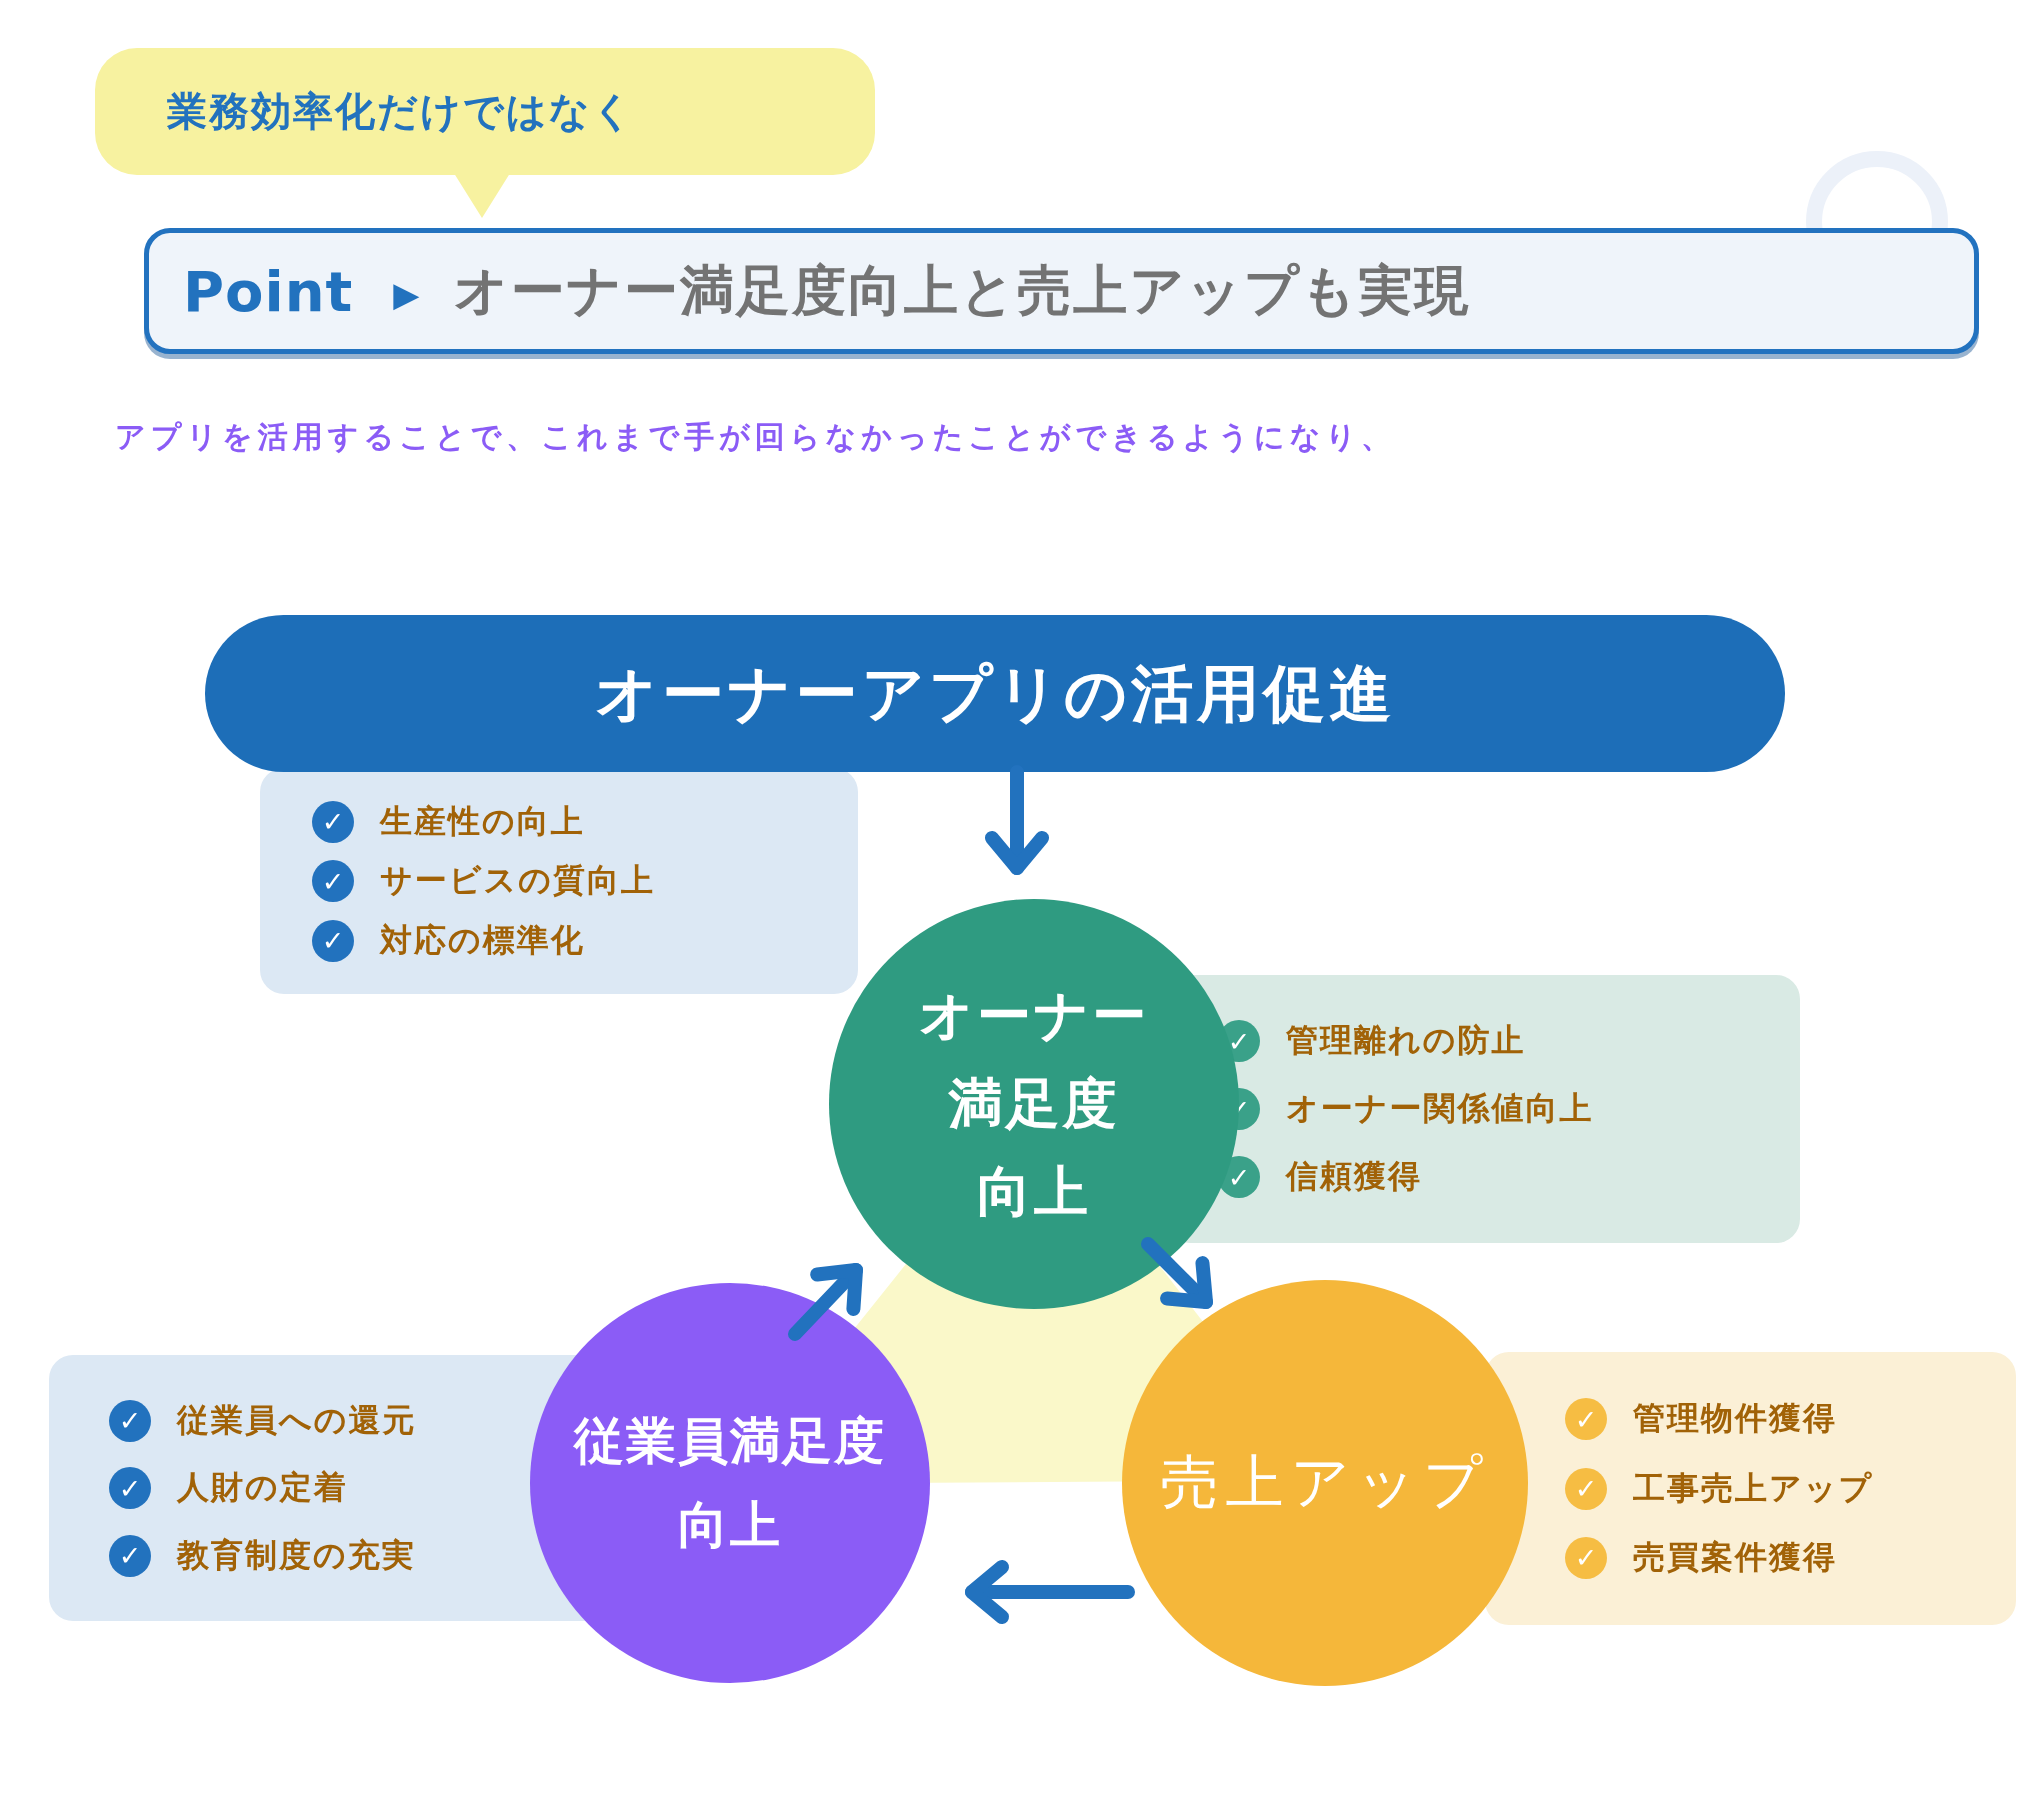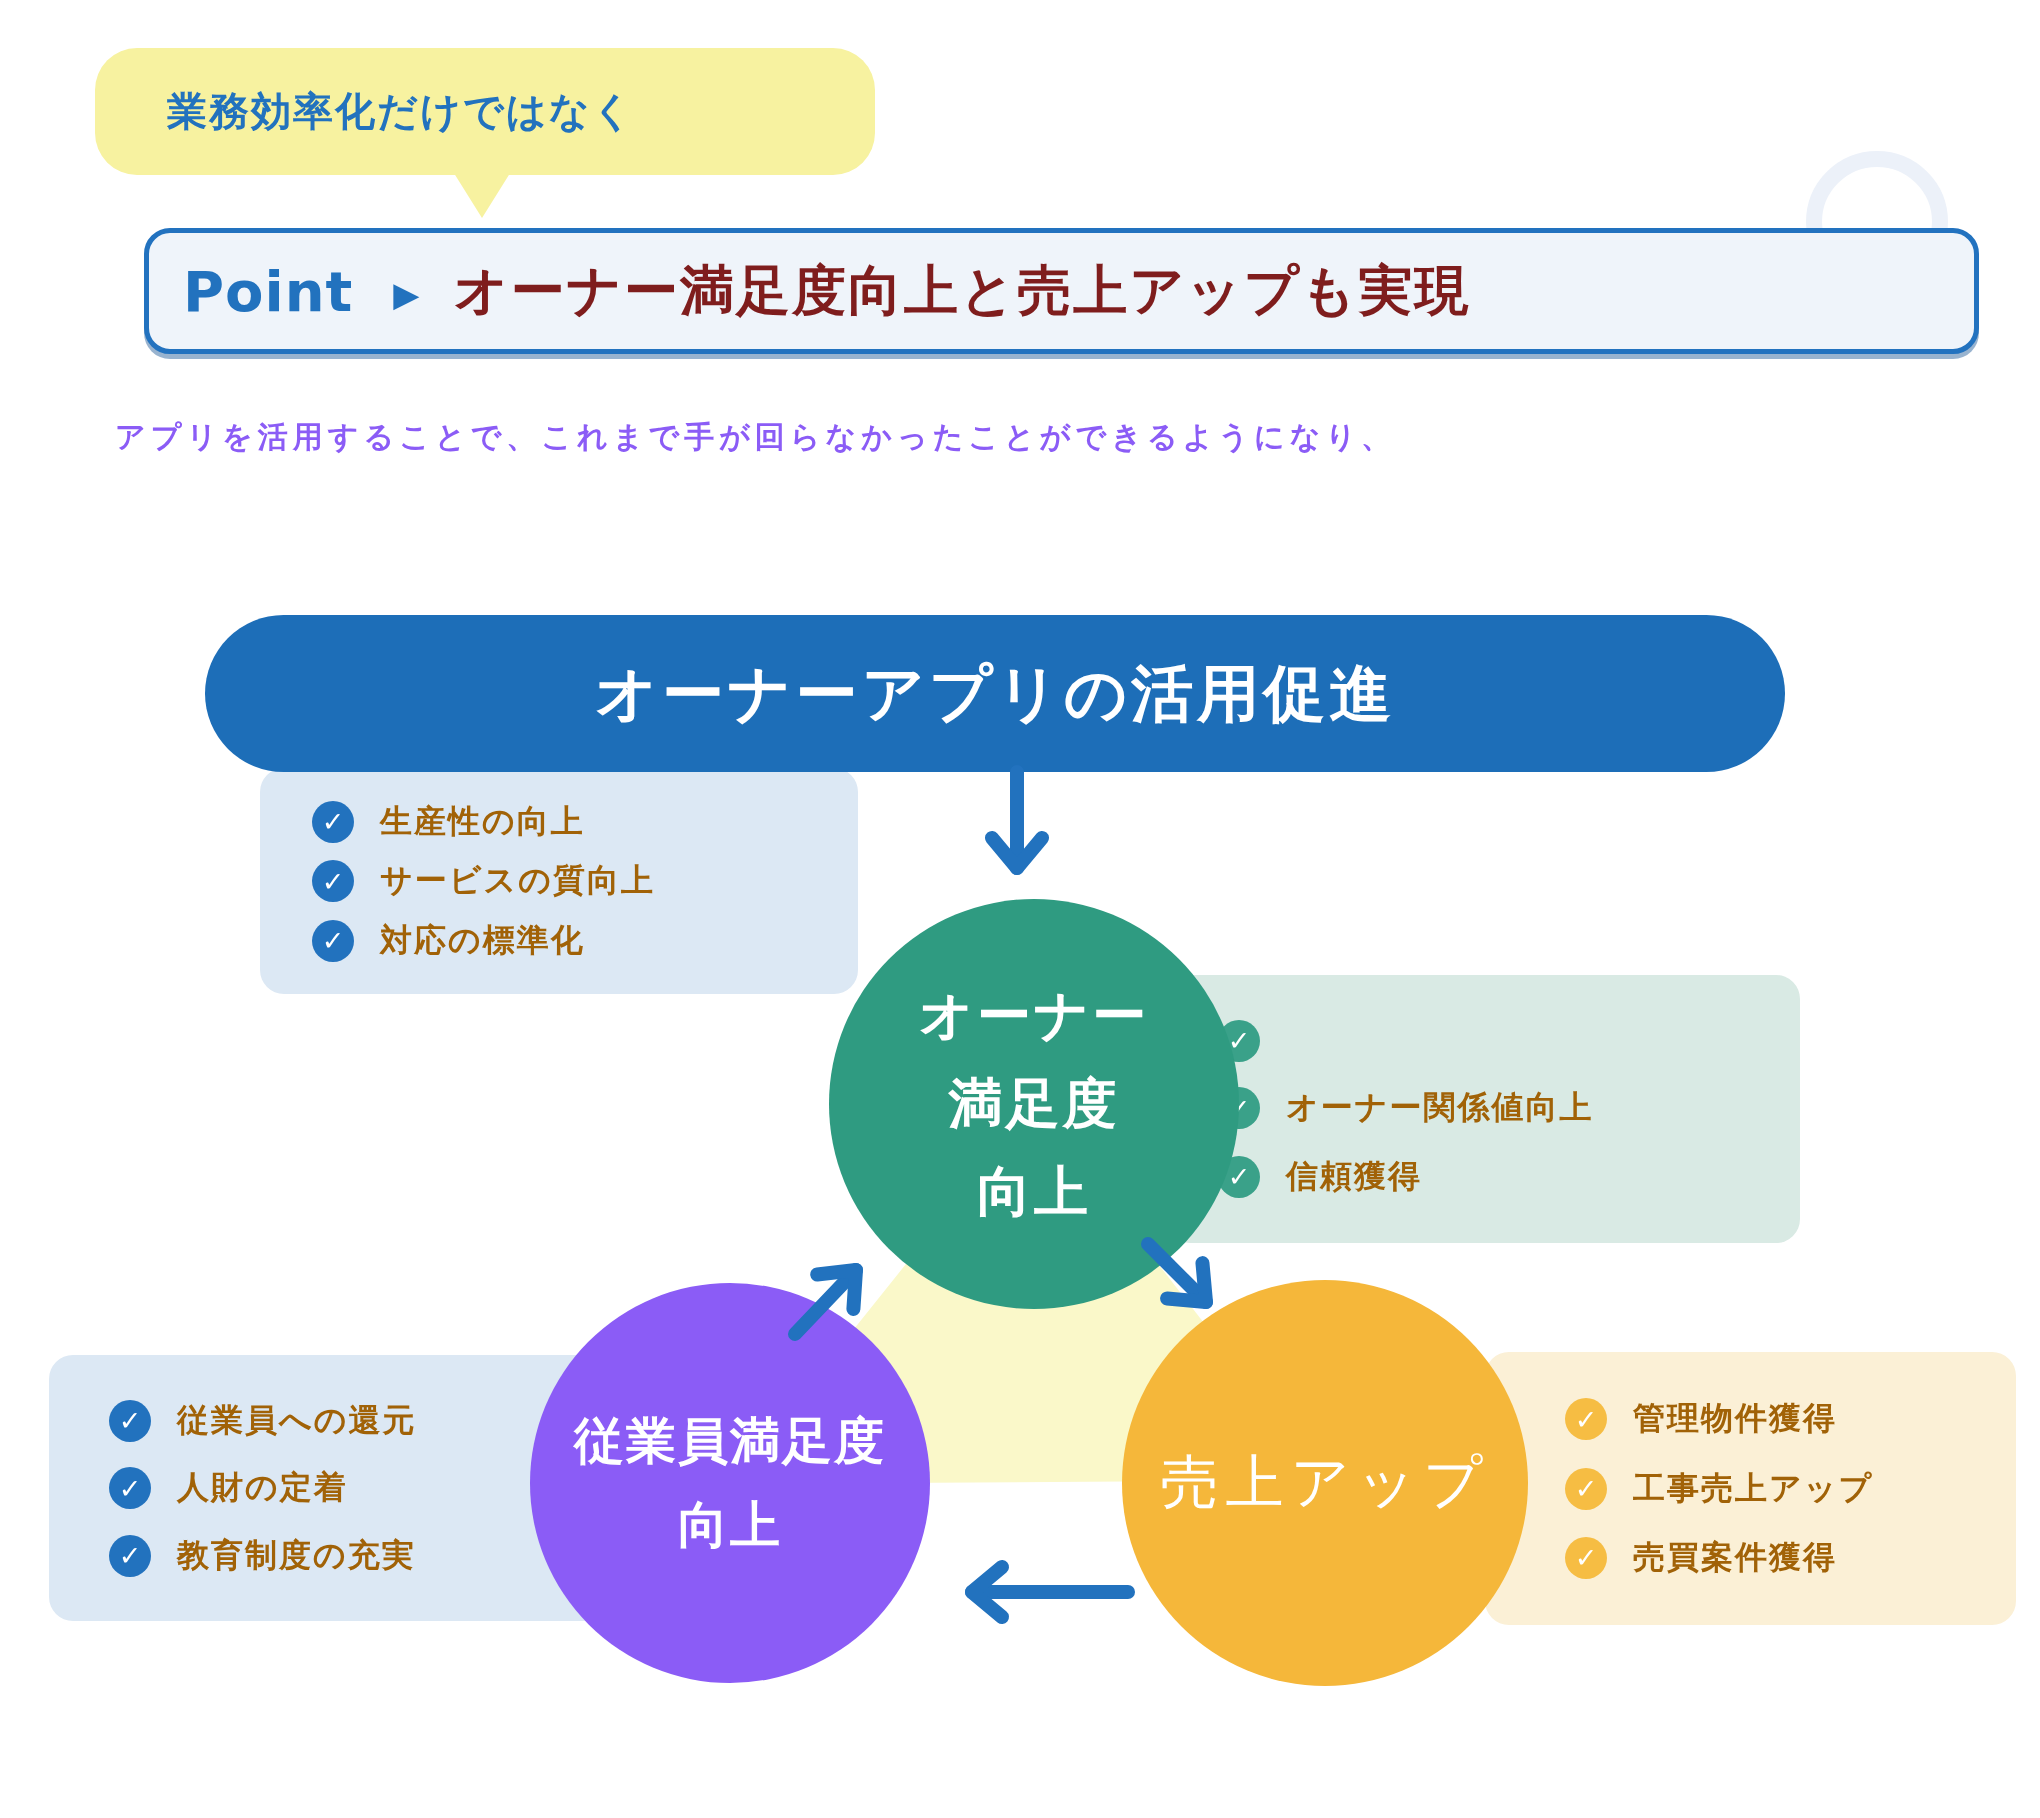--- a/index.html
+++ b/index.html
@@ -11,21 +11,21 @@
 
   
   .bubble{position:absolute;left:95px;top:48px;width:780px;height:127px;background:#F7F2A0;border-radius:42px;display:flex;align-items:center;padding-left:72px;z-index:1;}
   .bubble-text{font-size:40px;font-weight:bold;color:#2272BE;letter-spacing:2px;}
   .bubble-tail{position:absolute;left:452px;top:170px;width:0;height:0;border-left:30px solid transparent;border-right:30px solid transparent;border-top:48px solid #F7F2A0;z-index:1;}
 
   
   .point-box{position:absolute;left:100px;top:228px;width:1835px;height:126px;background:#EFF4FA;border:5px solid #2272BF;border-radius:26px;box-shadow:0 5px 0 rgba(27,86,148,0.45);display:flex;align-items:center;padding-left:34px;z-index:2;margin-left:44px;}
   .point-label{font-size:56px;font-weight:bold;color:#2272BE;letter-spacing:1px;}
   .point-arrow{font-size:34px;color:#2272BE;margin:0 34px 0 40px;padding-top:6px;}
-  .point-text{font-size:54px;font-weight:bold;color:#7f1d1d;letter-spacing:2px;}
+  .point-text{font-size:54px;font-weight:bold;color:#737373;letter-spacing:2px;}
 
   
   .intro{position:absolute;left:115px;top:398px;z-index:1;}
   .intro div{font-size:30px;font-weight:600;color:#8b5cf6;line-height:78px;letter-spacing:5px;}
 
   
   .banner{position:absolute;left:205px;top:615px;width:1580px;height:157px;background:#1D6EB8;border-radius:80px;display:flex;align-items:center;justify-content:center;z-index:2;}
   .banner-text{font-size:62px;font-weight:bold;color:#ffffff;letter-spacing:4px;}
 
   
@@ -98,20 +98,21 @@
     </div>
     <div class="item">
       <span class="check check--blue">✓</span>
       <span class="item-label">対応の標準化</span>
     </div>
   </div>
 
   <div class="list-box bg-green box-owner">
     <div class="item">
       <span class="check check--teal">✓</span>
+      <span class="item-label">管理離れの防止</span>
     </div>
     <div class="item">
       <span class="check check--teal">✓</span>
       <span class="item-label">オーナー関係値向上</span>
     </div>
     <div class="item">
       <span class="check check--teal">✓</span>
       <span class="item-label">信頼獲得</span>
     </div>
   </div>

